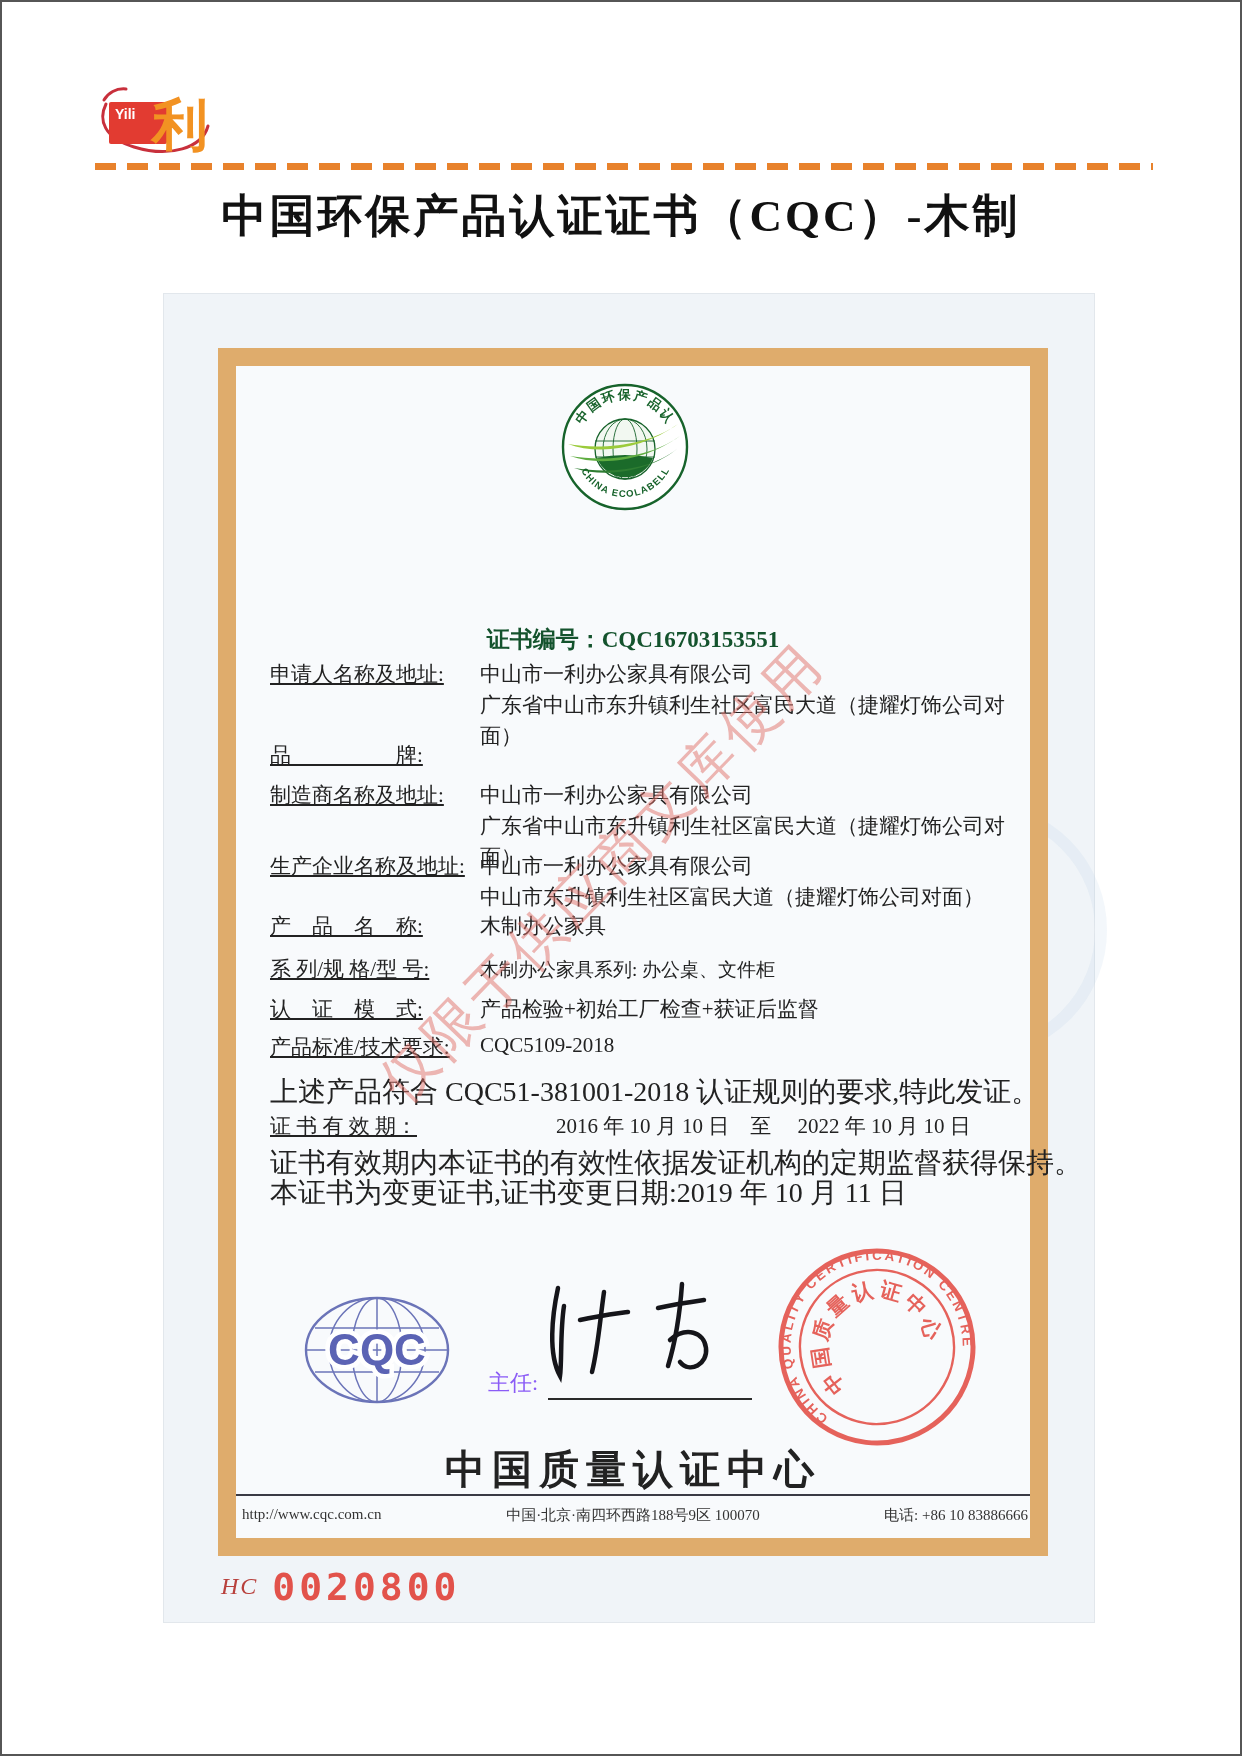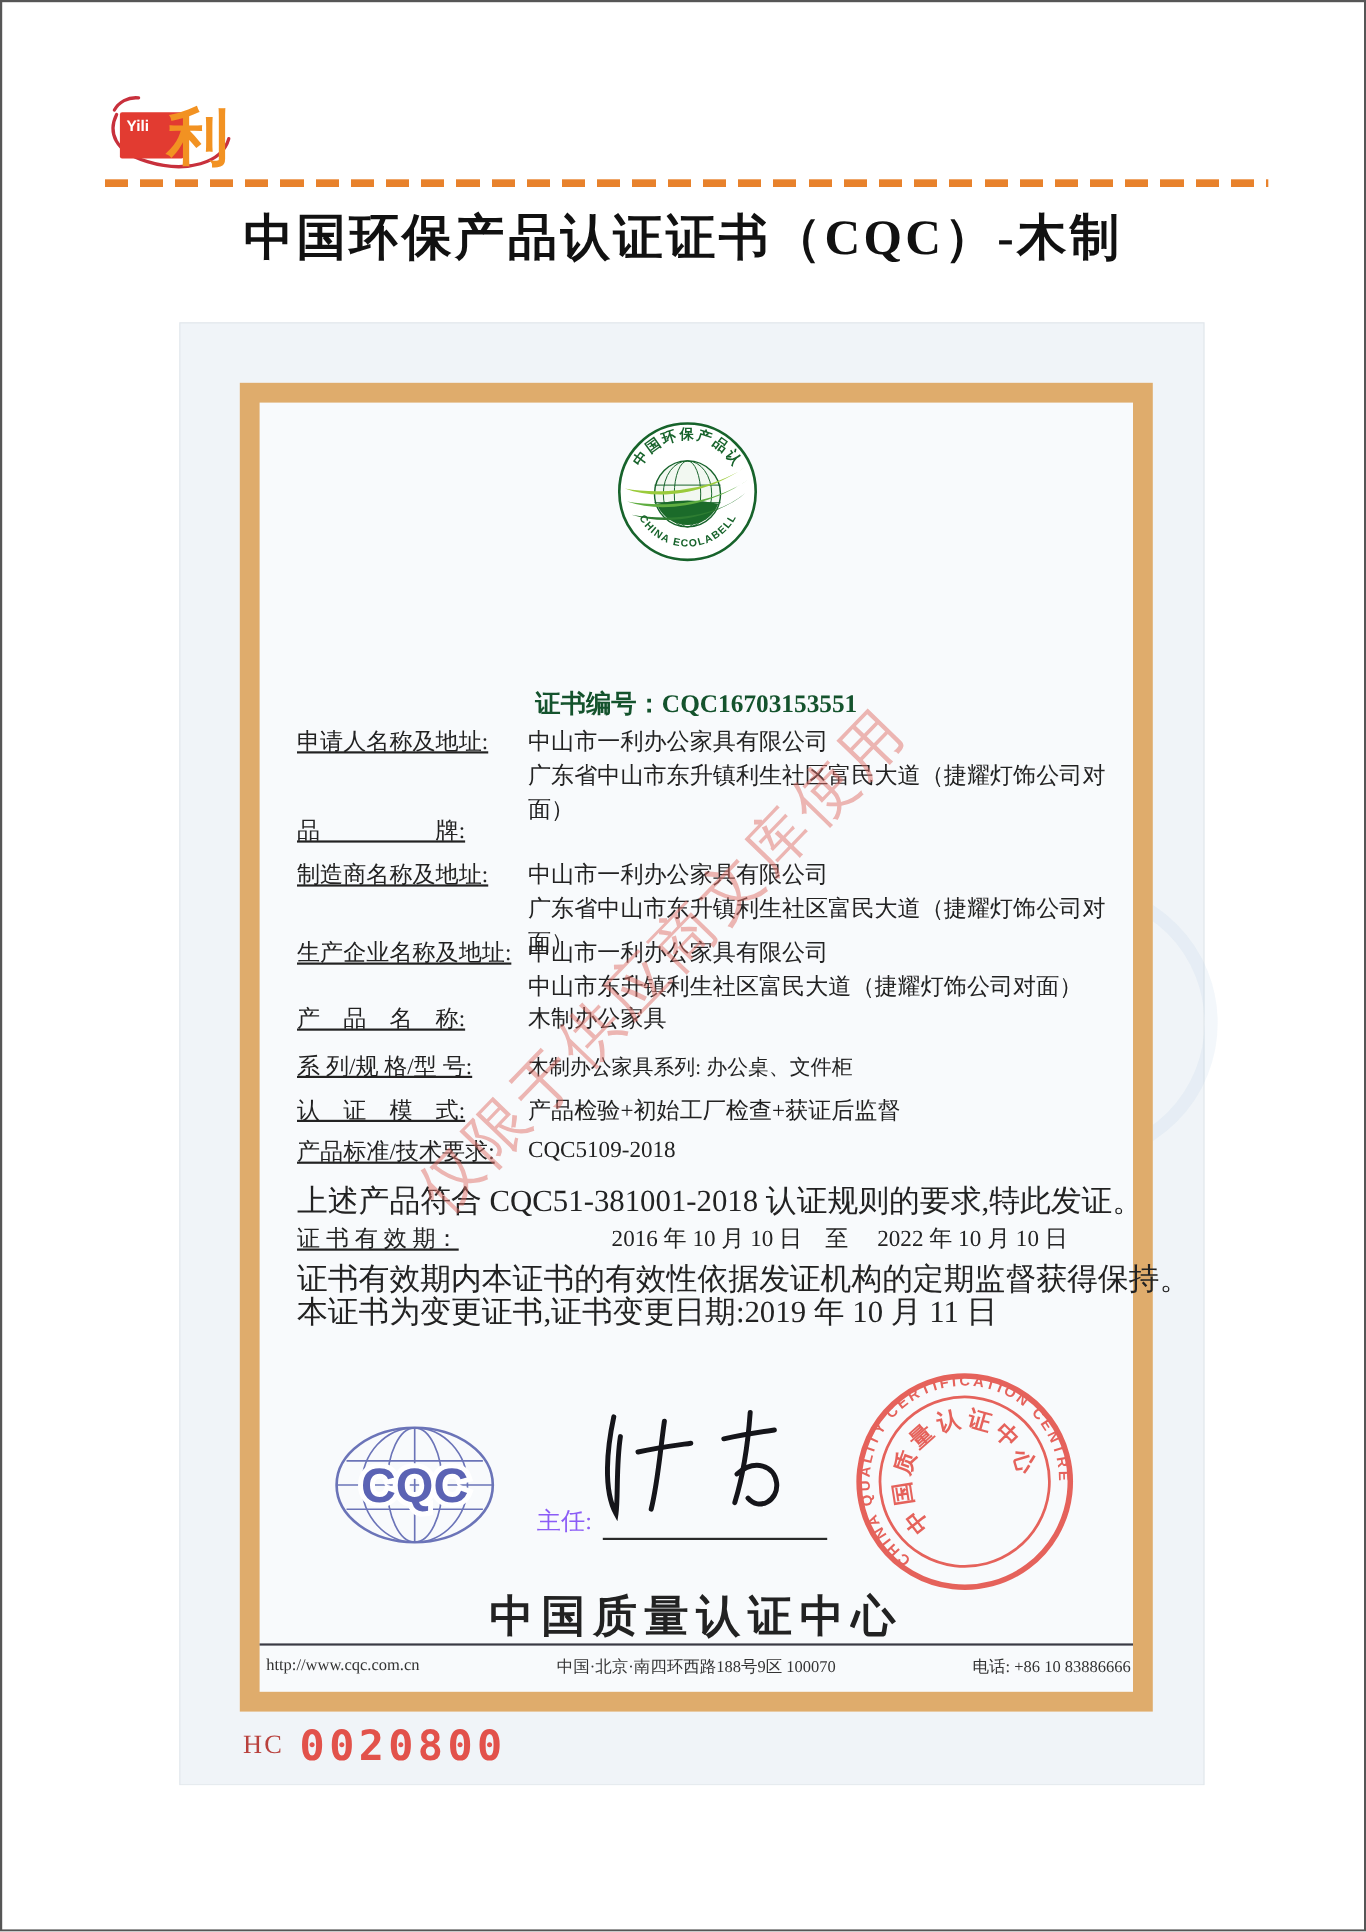--- a/index.html
+++ b/index.html
@@ -53,21 +53,21 @@
 
   .issuer{position:absolute;left:0;top:1076px;width:100%;text-align:center;
     font-size:40px;font-weight:bold;letter-spacing:7px;color:#222;}
   .foot-rule{position:absolute;left:0;top:1128px;width:100%;height:2px;background:#3a3a44;}
   .foot{position:absolute;top:1140px;font-size:15px;color:#333;}
   .foot.web{left:6px;}
   .foot.addr{left:50%;transform:translateX(-50%);}
   .foot.tel{right:2px;}
 
   .serial{position:absolute;left:58px;top:1272px;z-index:4;white-space:nowrap;}
-  .serial .pre{font-size:24px;color:#B8413D;letter-spacing:2px;vertical-align:6px;}
+  .serial .pre{font-size:24px;color:#B8413D;letter-spacing:2px;vertical-align:6px;font-style:italic;}
   .serial .num{font-size:38px;font-weight:bold;color:#E2524B;letter-spacing:4px;
     font-family:"DejaVu Sans Mono",monospace;margin-left:14px;}
 </style>
 </head>
 <body>
 
 <div class="page-frame"></div>
 
 <div class="brand">
   <svg width="140" height="84" viewBox="0 0 140 84">

